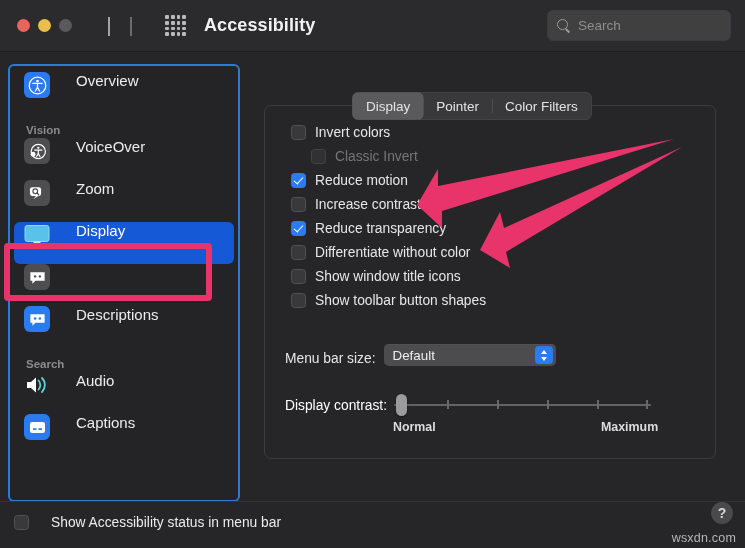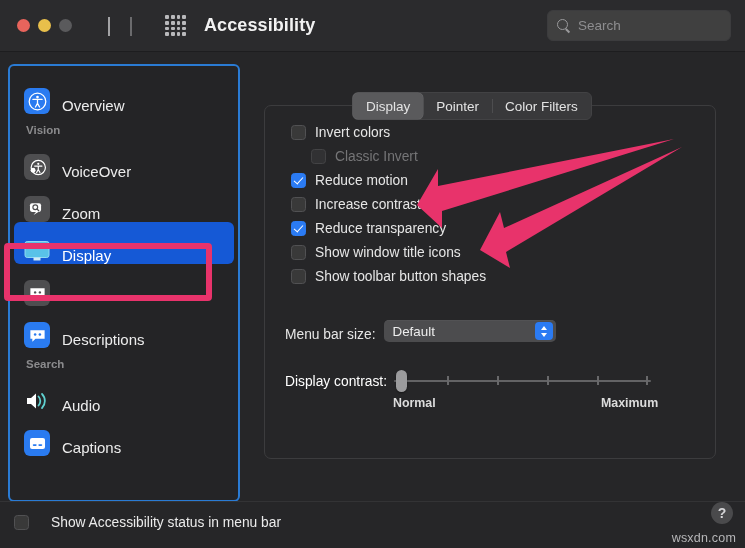--- a/index.html
+++ b/index.html
@@ -122,23 +122,24 @@
     left: 8px; top: 64px;
     width: 228px; height: 434px;
     background: #242426;
     border: 2px solid #2a7bd4;
     border-radius: 6px;
     overflow: hidden;
   }
   .side-row {
     height: 42px;
     display: flex;
-    align-items: flex-end;
+    align-items: flex-start;
     padding-left: 14px;
     box-sizing: border-box;
+    gap: 14px;
   }
   .side-row.selected {
     background: #1559d6;
     margin: 0 4px;
     border-radius: 6px;
     padding-left: 10px;
   }
   .side-label {
     margin-left: 12px;
     font-size: 15px;
@@ -578,20 +579,24 @@
       <div class="cb-row">
         <span class="cbox"></span>
         <span class="cb-label">Increase contrast</span>
       </div>
 
       <div class="cb-row">
         <span class="cbox checked"></span>
         <span class="cb-label">Reduce transparency</span>
       </div>
 
+      <div class="cb-row">
+        <span class="cbox"></span>
+        <span class="cb-label">Differentiate without color</span>
+      </div>
 
       <div class="cb-row">
         <span class="cbox"></span>
         <span class="cb-label">Show window title icons</span>
       </div>
 
       <div class="cb-row">
         <span class="cbox"></span>
         <span class="cb-label">Show toolbar button shapes</span>
       </div>

